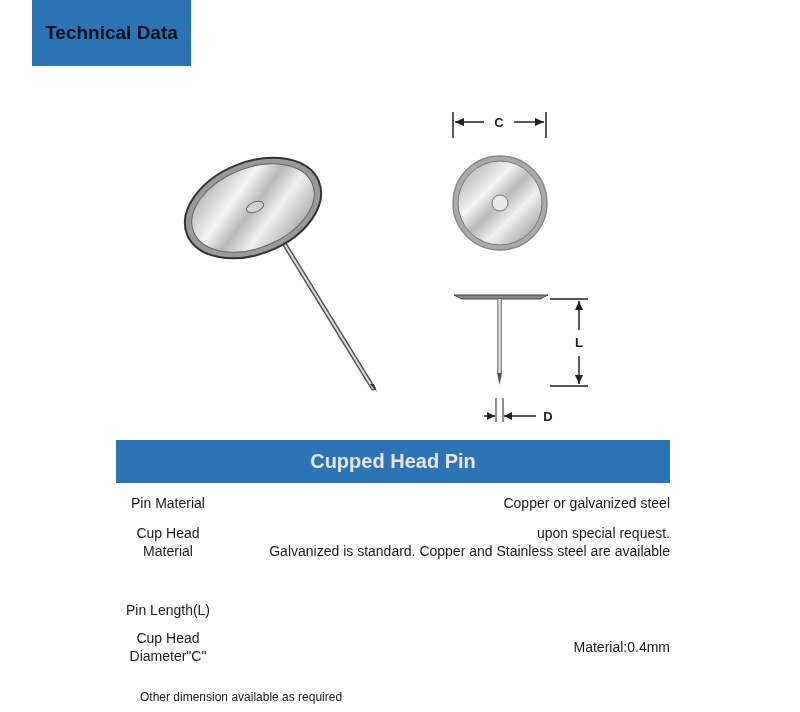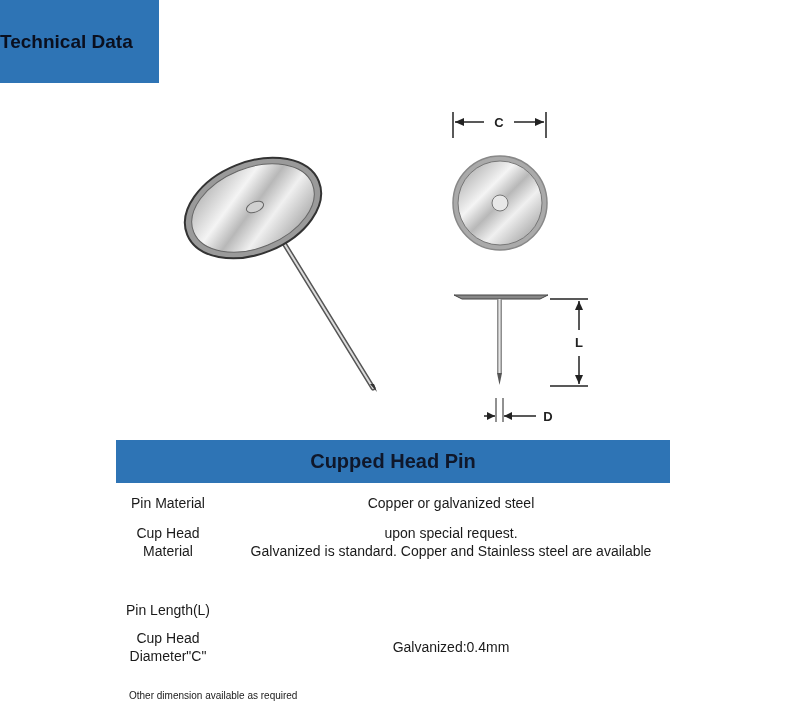--- a/index.html
+++ b/index.html
@@ -1,25 +1,25 @@
 <!DOCTYPE html>
 <html><head>
   <meta charset="utf-8">
   <style>
     html, body { margin: 0; padding: 0; background: #ffffff; }
     body { width: 800px; height: 712px; position: relative; overflow: hidden; font-family: "Liberation Sans", sans-serif; color: #111; }
-    .tech-badge { position: absolute; left: 0; top: 0; width: 159px; height: 83px; background: #2e74b5; display: flex; align-items: center; }
+    .tech-badge { position: absolute; left: 32px; top: 0; width: 159px; height: 66px; background: #2e74b5; display: flex; align-items: center; justify-content: center; }
     .tech-badge span { font-weight: bold; font-size: 19px; color: #0a0f1e; }
     .illustration { position: absolute; left: 0; top: 0; }
     .table-header { position: absolute; left: 116px; top: 440px; width: 554px; height: 43px; background: #2e74b5; display: flex; align-items: center; justify-content: center; }
-    .table-header span { font-weight: bold; font-size: 20px; color: #0f172a; }
+    .table-header span { font-weight: bold; font-size: 20px; color: #e5e5e5; }
     .row { position: absolute; left: 116px; width: 554px; display: flex; font-size: 14px; line-height: 18px; color: #1a1a1a; }
     .row .label { width: 104px; text-align: center; }
-    .row .value { flex: 1; text-align: center; padding-left: 12px; }
-    .footnote { position: absolute; left: 129px; top: 690px; font-size: 10px; color: #1a1a1a; }
+    .row .value { flex: 1; text-align: right; padding-left: 12px; }
+    .footnote { position: absolute; left: 140px; top: 690px; font-size: 12px; color: #1a1a1a; }
   </style>
 </head>
 <body>
 
 <div class="tech-badge">
   <span>Technical Data</span>
 </div>
 
 <svg class="illustration" width="800" height="440" viewBox="0 0 800 440">
   <defs>
@@ -106,17 +106,17 @@
 
 <div class="row" style="top:588px;">
 </div>
 
 <div class="row" style="top:629px;">
   <div class="label">
     <div>Cup Head</div>
     <div>Diameter"C"</div>
   </div>
   <div class="value" style="padding-top:9px;">
-    <div>Galvanized:0.4mm</div>
+    <div>Material:0.4mm</div>
   </div>
 </div>
 
 <div class="footnote">Other dimension available as required</div>
 
 </body></html>

